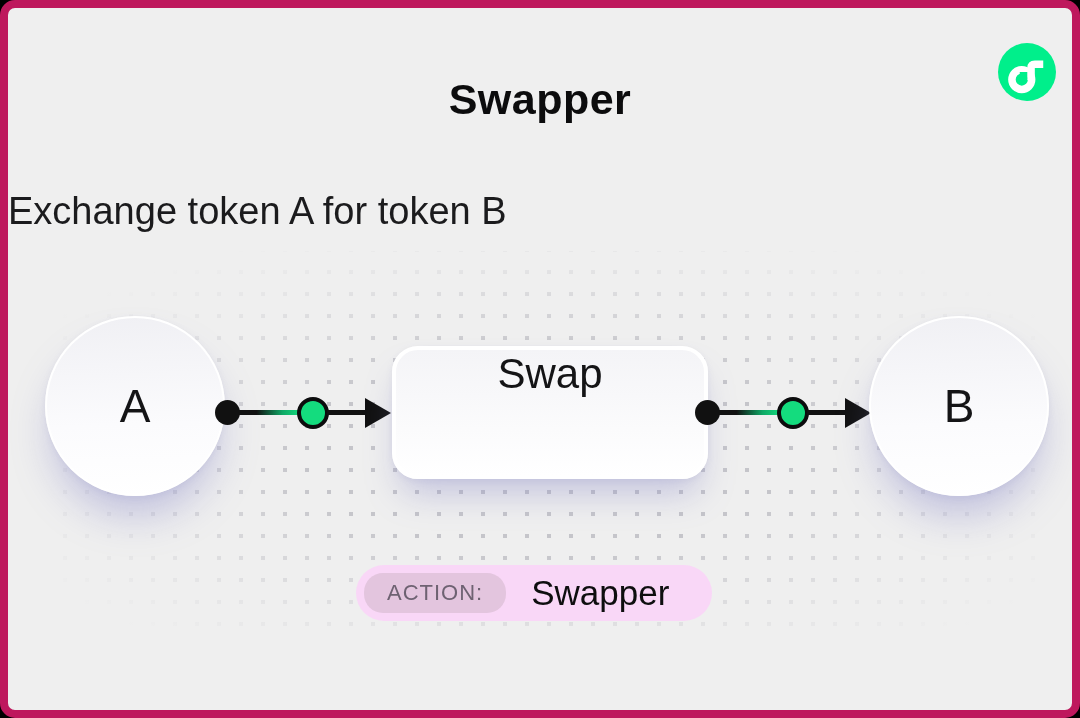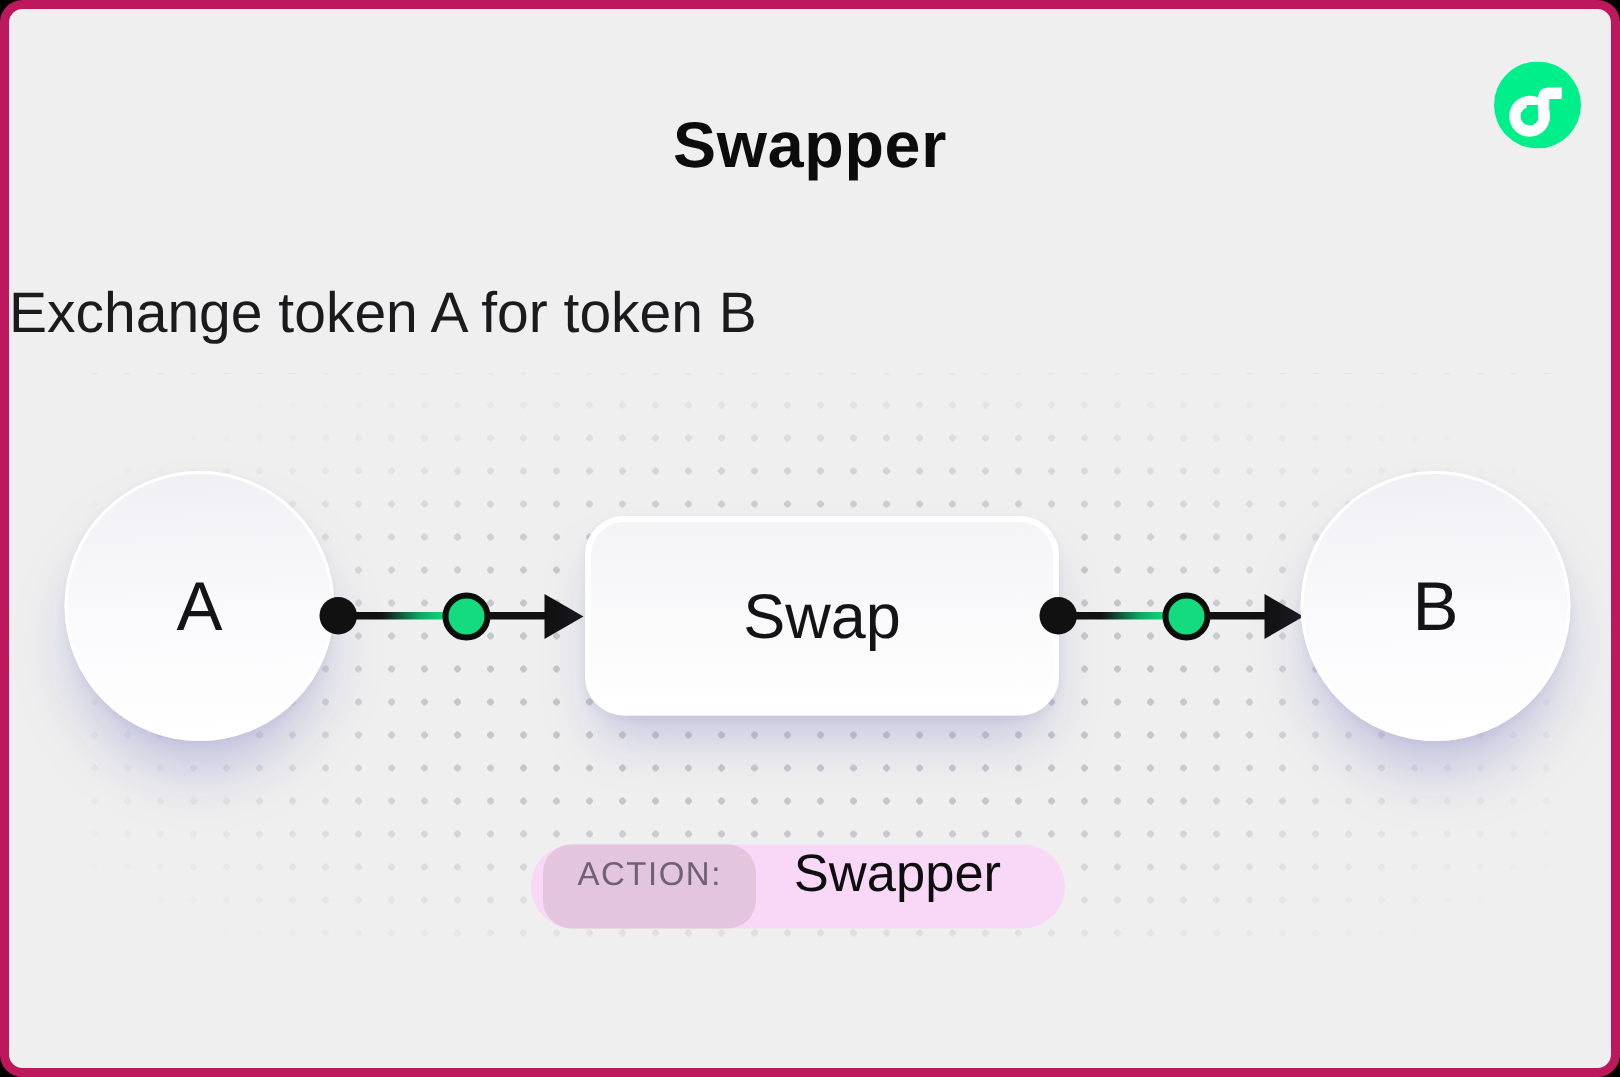--- a/index.html
+++ b/index.html
@@ -3,21 +3,21 @@
 <meta charset="utf-8">
 <style>
   html,body { margin:0; padding:0; }
   body {
     width:1080px; height:718px; position:relative;
     background:#000; overflow:hidden;
     font-family:"Liberation Sans", sans-serif;
   }
   .card {
     position:absolute; inset:0; box-sizing:border-box;
-    background:#efefef; border:6px solid #be185d; border-radius:15px;
+    background:#efefef; border:8px solid #be185d; border-radius:15px;
     overflow:hidden;
   }
   .page-title {
     position:absolute; top:68px; left:0; width:100%; text-align:center;
     font-size:43px; line-height:46px; font-weight:700; color:#0c0c0d;
     letter-spacing:0.5px;
   }
   .page-subtitle {
     position:absolute; top:182px; left:0; width:100%; 
     font-size:38px; line-height:42px; font-weight:400; color:#1b1b1d;
@@ -44,21 +44,21 @@
     font-size:46px; color:#141416;
   }
   .node-a { left:37px;  top:308px; }
   .node-b { left:861px; top:308px; }
   
   .swap-box {
     position:absolute; left:384px; top:338px; width:316px; height:133px;
     box-sizing:border-box; border:4px solid #ffffff; border-radius:26px;
     background:linear-gradient(180deg,#f4f4f7 0%, #ffffff 100%);
     box-shadow:0 22px 34px -8px rgba(125,125,195,0.38), 0 2px 6px rgba(140,140,190,0.12);
-    display:flex; align-items:center; justify-content:center;
+    display:flex; justify-content:center;
     font-size:42px; color:#141416;
   }
   
   .arrow { position:absolute; top:382px; width:176px; height:45px; }
   .arrow-1 { left:207px; }
   .arrow-2 { left:687px; }
   .a-start-dot {
     position:absolute; left:0; top:10px; width:25px; height:25px;
     border-radius:50%; background:#111;
   }
@@ -76,21 +76,21 @@
   }
   .a-head {
     position:absolute; left:150px; top:7.5px; width:0; height:0;
     border-top:15px solid transparent; border-bottom:15px solid transparent;
     border-left:26px solid #111;
   }
   
   .action-badge {
     position:absolute; left:348px; top:557px; height:56px; min-width:356px;
     box-sizing:border-box; border-radius:28px; background:#f9d7f7;
-    display:flex; gap:25px; padding:0 28px 0 8px;
+    display:flex; align-items:center; gap:25px; padding:0 28px 0 8px;
   }
   .action-badge-label {
     background:#e3c5de; border-radius:19px; padding:7px 23px;
     font-size:22px; font-weight:500; letter-spacing:1px; color:#6e6272;
   }
   .action-badge-value { font-size:35px; color:#0e0e0f; }
   
   .flow-logo { position:absolute; left:990px; top:35px; width:58px; height:58px; }
 </style>
 </head>

